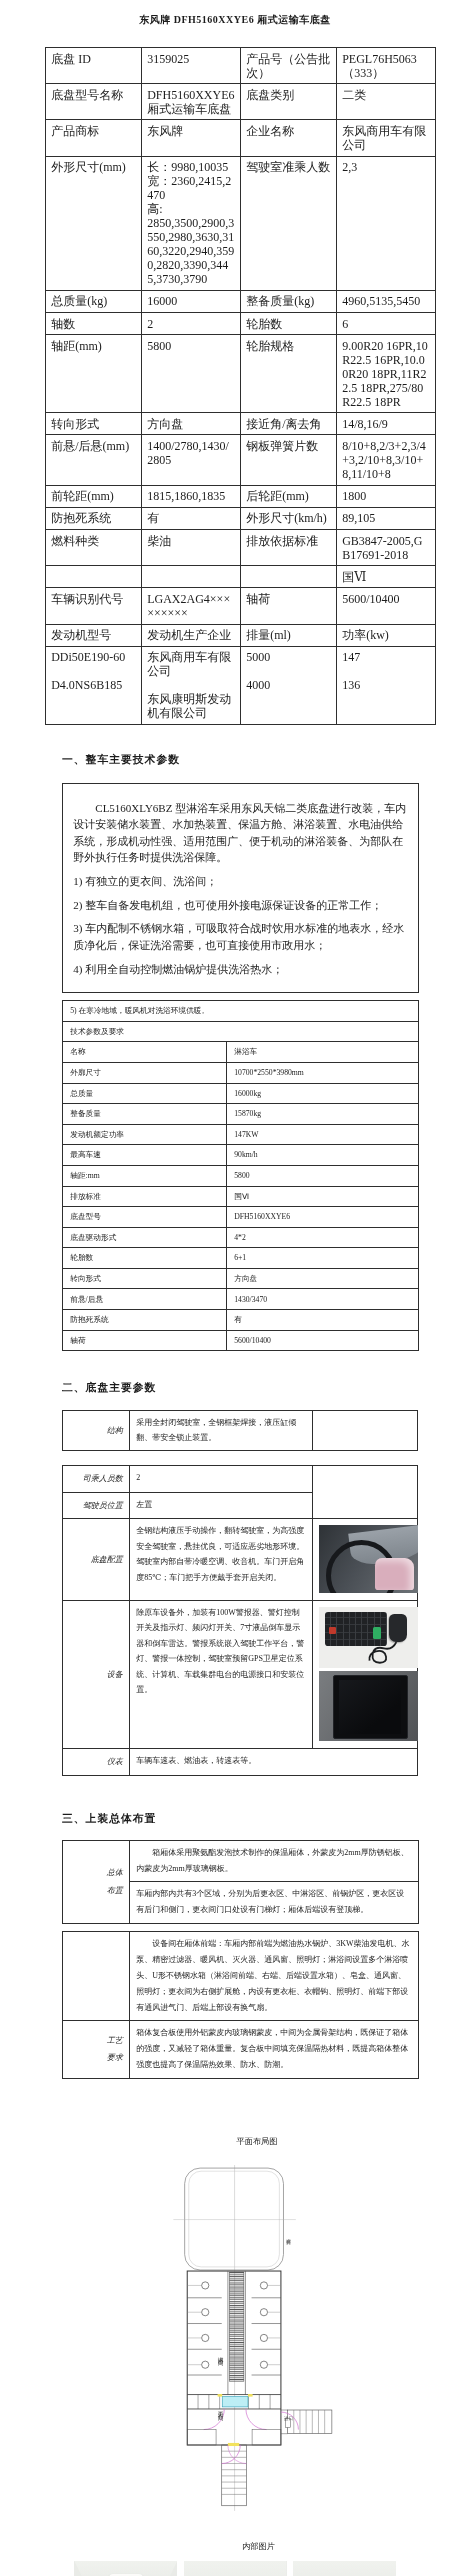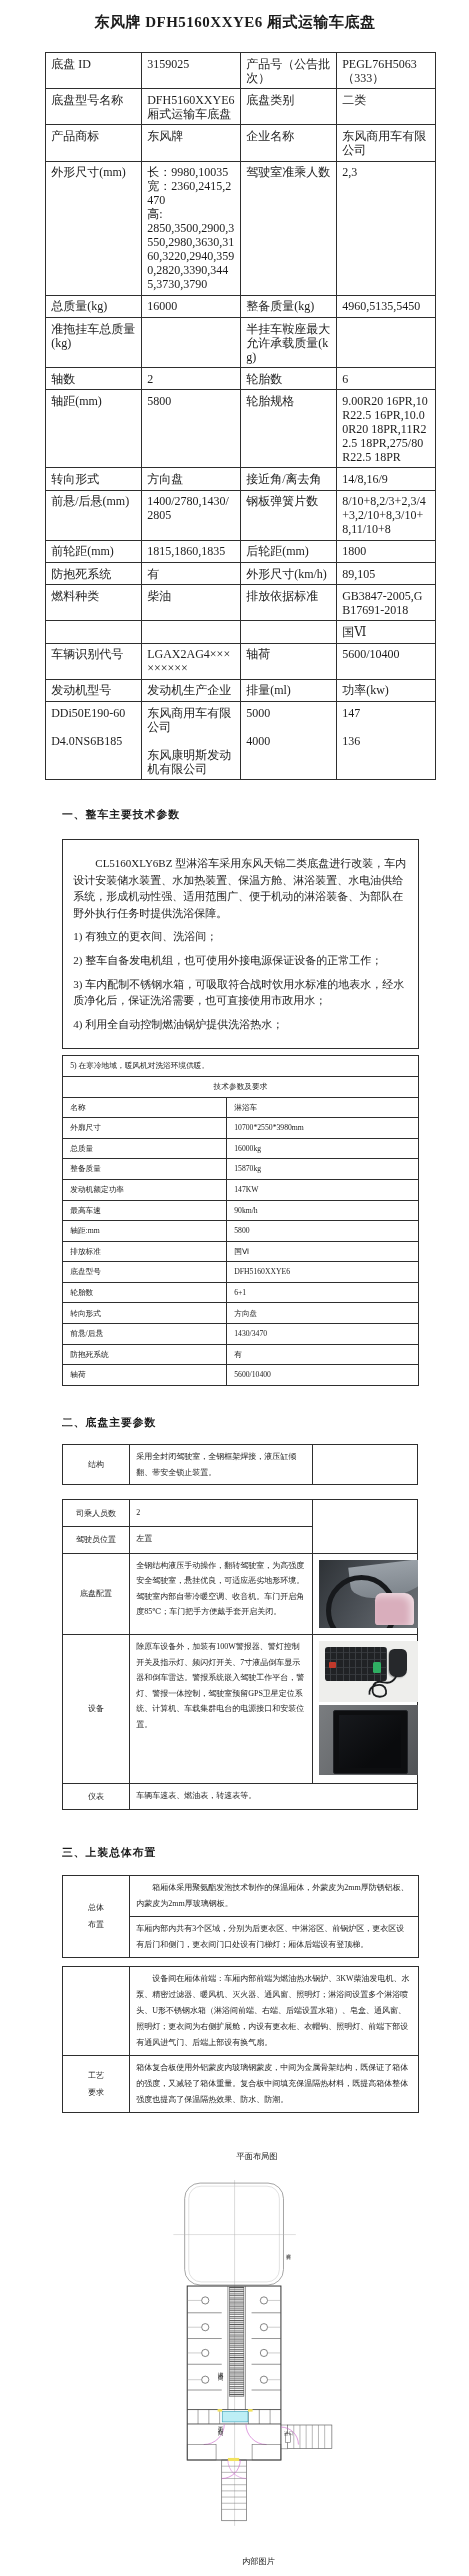--- a/index.html
+++ b/index.html
@@ -1,44 +1,44 @@
 <!DOCTYPE html>
 <html style="font-size:8.2px"><head>
 <meta charset="utf-8">
 <style>
   html,body{margin:0;padding:0;background:#ffffff;}
   body{font-family:"Liberation Serif","DejaVu Serif",serif;color:#1c1c1c;}
   .page{width:470px;background:#fff;padding:13.4px 0 23px 0;position:relative;}
-  h1{font-size:15px;font-weight:bold;text-align:center;margin:0;letter-spacing:0.5px;}
+  h1{font-size:10px;font-weight:bold;text-align:center;margin:0;letter-spacing:0.5px;}
   h2{font-size:10.8px;font-weight:bold;margin:0;letter-spacing:1px;}
   .h2a{margin:28px 0 0 62px;} .h2b{margin:30px 0 0 62px;} .h2c{margin:36px 0 0 62px;}
   table{border-collapse:collapse;table-layout:fixed;}
   td{border:1px solid #2e2e2e;vertical-align:middle;word-break:break-all;}
   
   .t1{width:389px;margin:19.6px 0 0 45px;font-size:12px;}
   .t1 td{padding:3.6px 5.2px;line-height:14px;height:14px;white-space:pre-line;vertical-align:top;text-align:left;}
   
   .box1{width:334px;margin:16.5px 0 0 62px;border:1px solid #2e2e2e;padding:8.2px 10.3px;font-size:11px;line-height:16.5px;}
   .box1 p{margin:7.2px 0;}
   .ind{text-indent:2em;}
   
   .t2{width:355px;margin:6.7px 0 0 62px;font-size:7.7px;}
   .t2 td{padding:3.1px 7.2px;line-height:13.4px;height:13.4px;font-family:Liberation Serif, serif;}
-  .t2 .full{text-align:left;} .t2 .cen{text-align:center;}
+  .t2 .full{text-align:left;} .t2 .cen{}
   
   .t3{width:355px;font-size:8px;}
   .t3 td{padding:4.1px 6.2px;line-height:15.5px;}
-  .t3 .lab{text-align:center;white-space:pre-line;line-height:17.5px;}
+  .t3 .lab{text-align:right;white-space:pre-line;line-height:17.5px;font-style:italic;}
   .t3 .desc{text-align:left;vertical-align:top;}
   .t3 .img{text-align:center;vertical-align:middle;}
   .tA{margin:14.4px 0 0 62px;} .tB{margin:14px 0 0 62px;}
   .tC{margin:14.4px 0 0 62px;} .tD{margin:7.7px 0 0 62px;}
   .tC td,.tD td{line-height:16px;}
   .center-cap{text-align:center;font-size:8.2px;color:#161616;}
-  .fp-title{margin:38px 0 0 0;padding-left:44px;} .int-title{margin:26px 0 0 0;padding-left:47px;}
+  .fp-title{margin:57px 0 0 0;padding-left:44px;} .int-title{margin:26px 0 0 0;padding-left:47px;}
   
   .floorplan{position:relative;width:470px;height:350px;margin:18px 0 0 0;}
   .floorplan svg{position:absolute;left:164px;top:0;}
   .vlab{position:absolute;writing-mode:vertical-rl;letter-spacing:1.5px;font-size:5.7px;color:#333;}
   .vlab.small{font-size:4.4px;color:#666;letter-spacing:0.5px;}
   .hlab{position:absolute;font-size:4.6px;color:#444;}
   
   .prow{display:flex;justify-content:center;align-items:flex-start;}
   .prow1{margin-top:9.3px;gap:6.2px;}
   .photo{position:relative;overflow:hidden;flex:none;}
@@ -118,26 +118,20 @@
           <td>驾驶室准乘人数</td>
           <td>2,3</td>
         </tr>
         <tr>
           <td>总质量(kg)</td>
           <td>16000</td>
           <td>整备质量(kg)</td>
           <td>4960,5135,5450</td>
         </tr>
         <tr>
-          <td>准拖挂车总质量(kg)</td>
-          <td></td>
-          <td>半挂车鞍座最大允许承载质量(kg)</td>
-          <td></td>
-        </tr>
-        <tr>
           <td>轴数</td>
           <td>2</td>
           <td>轮胎数</td>
           <td>6</td>
         </tr>
         <tr>
           <td>轴距(mm)</td>
           <td>5800</td>
           <td>轮胎规格</td>
           <td>9.00R20 16PR,10R22.5 16PR,10.00R20 18PR,11R22.5 18PR,275/80R22.5 18PR</td>
@@ -259,20 +253,24 @@
           <td>轴距:mm</td>
           <td>5800</td>
         </tr>
         <tr>
           <td>排放标准</td>
           <td>国Ⅵ</td>
         </tr>
         <tr>
           <td>底盘型号</td>
           <td>DFH5160XXYE6</td>
+        </tr>
+        <tr>
+          <td>底盘驱动形式</td>
+          <td>4*2</td>
         </tr>
         <tr>
           <td>轮胎数</td>
           <td>6+1</td>
         </tr>
         <tr>
           <td>转向形式</td>
           <td>方向盘</td>
         </tr>
         <tr>

